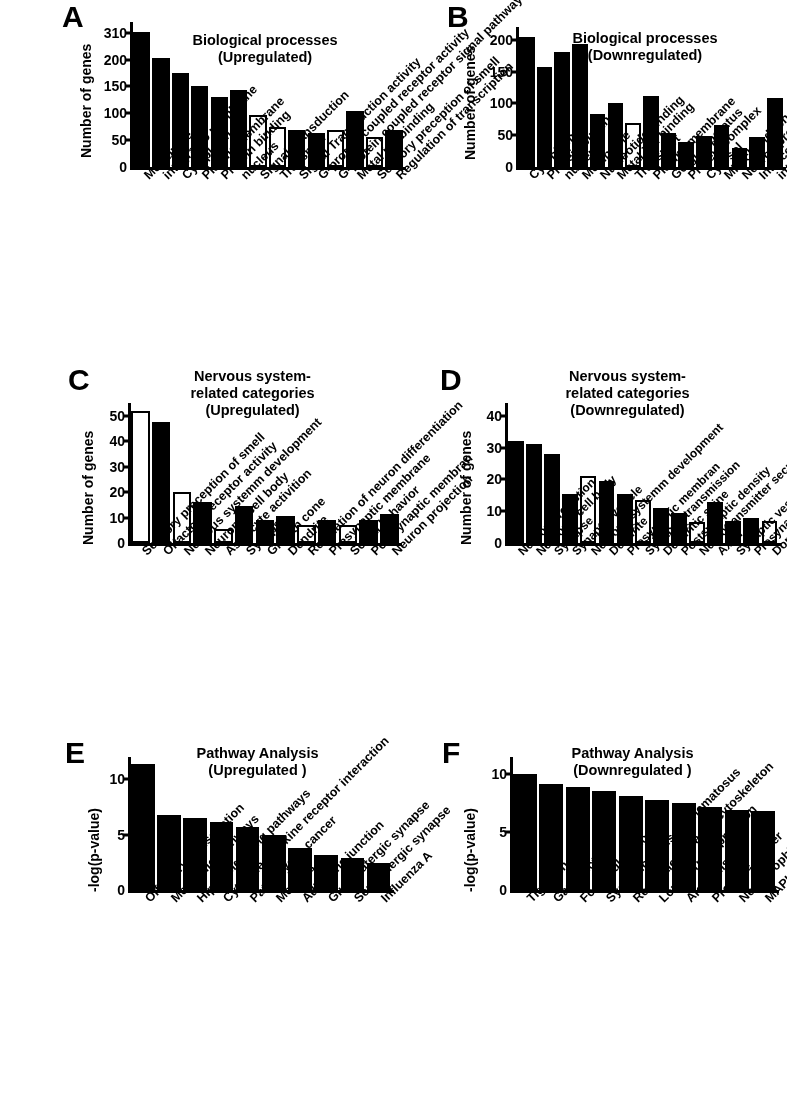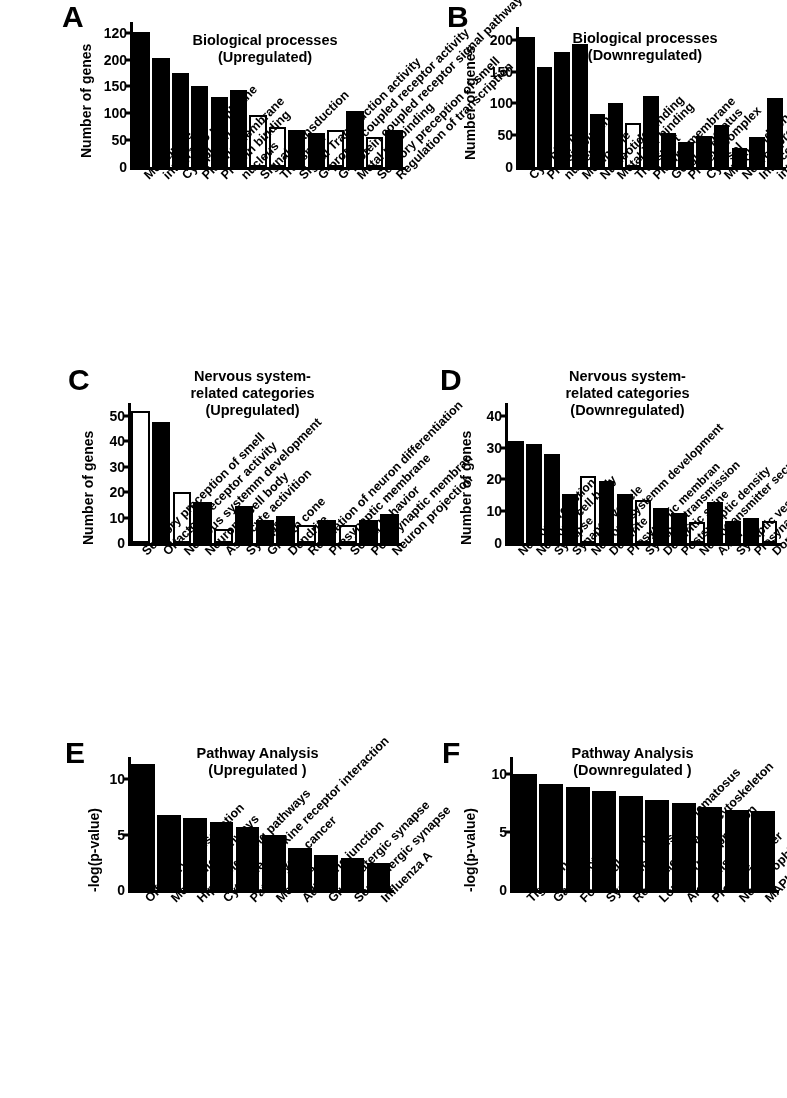--- a/index.html
+++ b/index.html
@@ -35,21 +35,21 @@
         <div class="xaxis" style="top: 145px; width: 276px;"></div>
         <div class="ytick" style="top: 145px;">0</div>
         <div class="ytick" style="top: 118.148px;">50</div>
         <div class="ytickmark" style="top: 118.148px; left: -5px;"></div>
         <div class="ytick" style="top: 91.2963px;">100</div>
         <div class="ytickmark" style="top: 91.2963px; left: -5px;"></div>
         <div class="ytick" style="top: 64.4444px;">150</div>
         <div class="ytickmark" style="top: 64.4444px; left: -5px;"></div>
         <div class="ytick" style="top: 37.5926px;">200</div>
         <div class="ytickmark" style="top: 37.5926px; left: -5px;"></div>
-        <div class="ytick" style="top: 10.7407px;">120</div>
+        <div class="ytick" style="top: 10.7407px;">310</div>
         <div class="ytickmark" style="top: 10.7407px; left: -5px;"></div>
         <div class="bars" style="left: 3px; width: 272px;">
           <div class="bar" title="Membrane: 252" style="width: 17.2286px; height: 135.333px; margin-right: 2.2px;"></div>
           <div class="bar" title="integral to membrane: 203" style="width: 17.2286px; height: 109.019px; margin-right: 2.2px;"></div>
           <div class="bar" title="Cytoplasm: 175" style="width: 17.2286px; height: 93.9815px; margin-right: 2.2px;"></div>
           <div class="bar" title="Plasma membrane: 151" style="width: 17.2286px; height: 81.0926px; margin-right: 2.2px;"></div>
           <div class="bar" title="Protein binding: 131" style="width: 17.2286px; height: 70.3519px; margin-right: 2.2px;"></div>
           <div class="bar" title="nucleus: 143" style="width: 17.2286px; height: 76.7963px; margin-right: 2.2px;"></div>
           <div class="bar open" title="Signal Transduction: 96" style="width: 17.2286px; height: 51.5556px; margin-right: 2.2px;"></div>
           <div class="bar open" title="Transport: 74" style="width: 17.2286px; height: 39.7407px; margin-right: 2.2px;"></div>

